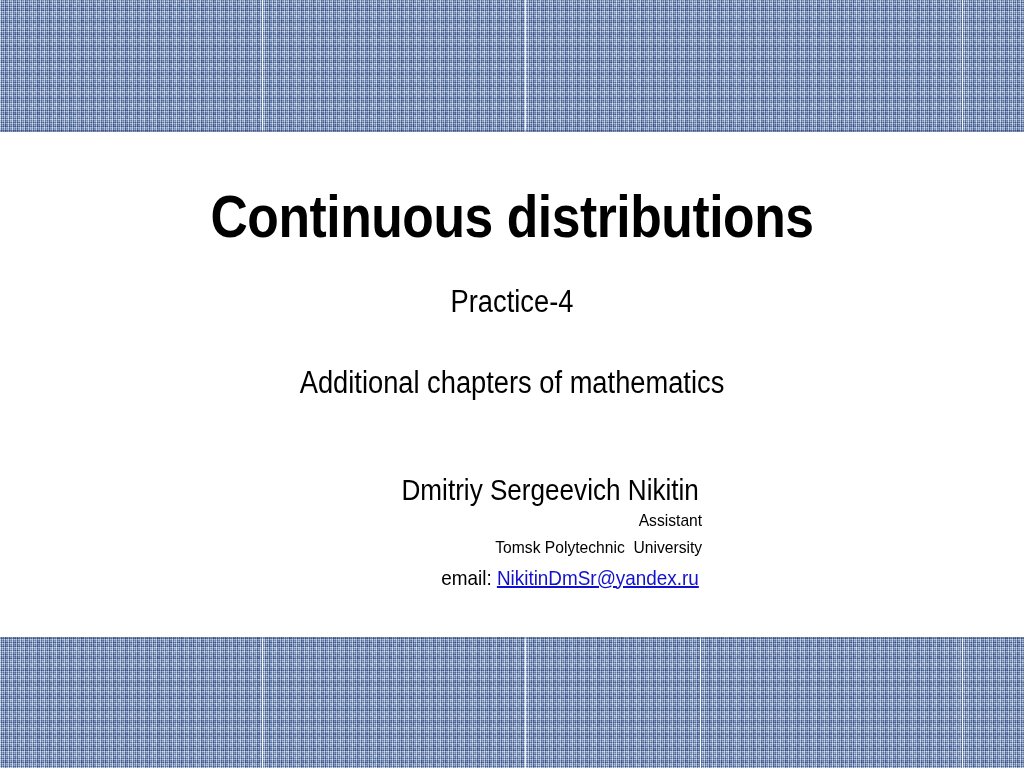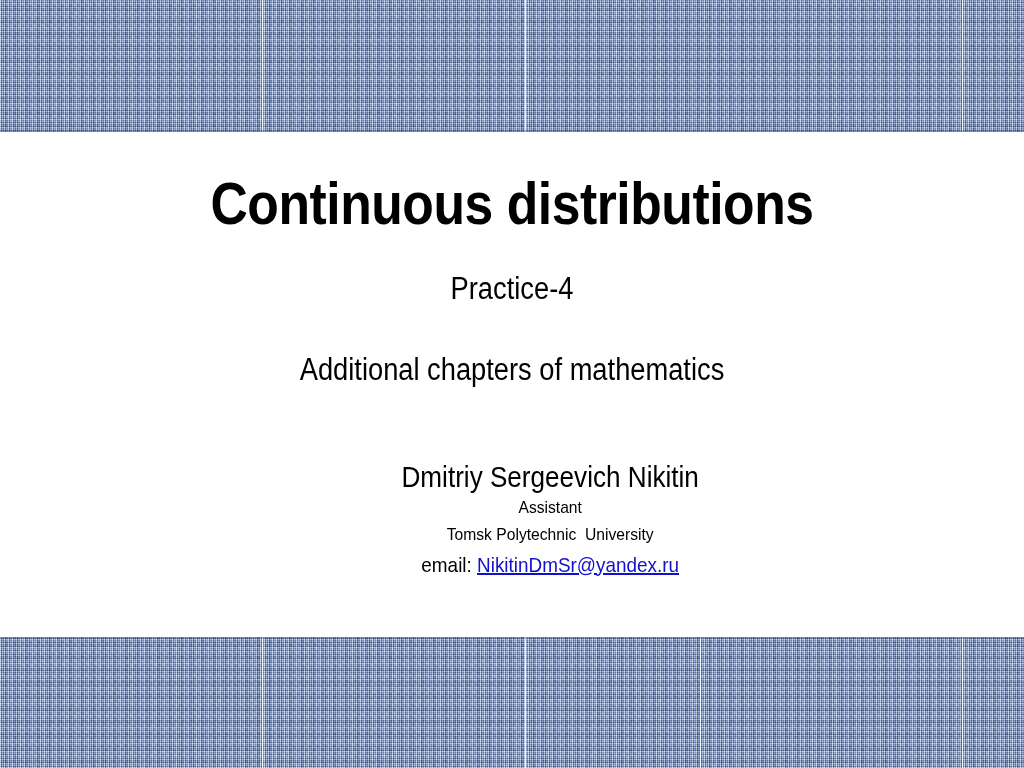--- a/index.html
+++ b/index.html
@@ -110,21 +110,21 @@
     bottom: 0;
     width: 1px;
     background: rgba(255,255,255,0.92);
     box-shadow: 0 0 1px rgba(255,255,255,0.6);
   }
 
   
   #content {
     position: absolute;
     left: 0;
-    top: 124px;
+    top: 137px;
     width: 1024px;
     height: 571px;
   }
 
   .slide-title {
     position: absolute;
     left: 0;
     top: 48px;
     width: 1024px;
     text-align: center;
@@ -159,21 +159,21 @@
     left: 0;
     top: 336px;
     width: 1024px;
     text-align: center;
     color: #000000;
   }
   
   .author-inner {
     display: inline-block;
     margin-left: 76px;
-    text-align: center;
+    text-align: right;
   }
 
   .author-name {
     font-size: 29px;
     line-height: 1.18;
     font-weight: normal;
     transform: scaleX(0.9);
     transform-origin: 50% 50%;
     white-space: nowrap;
   }

